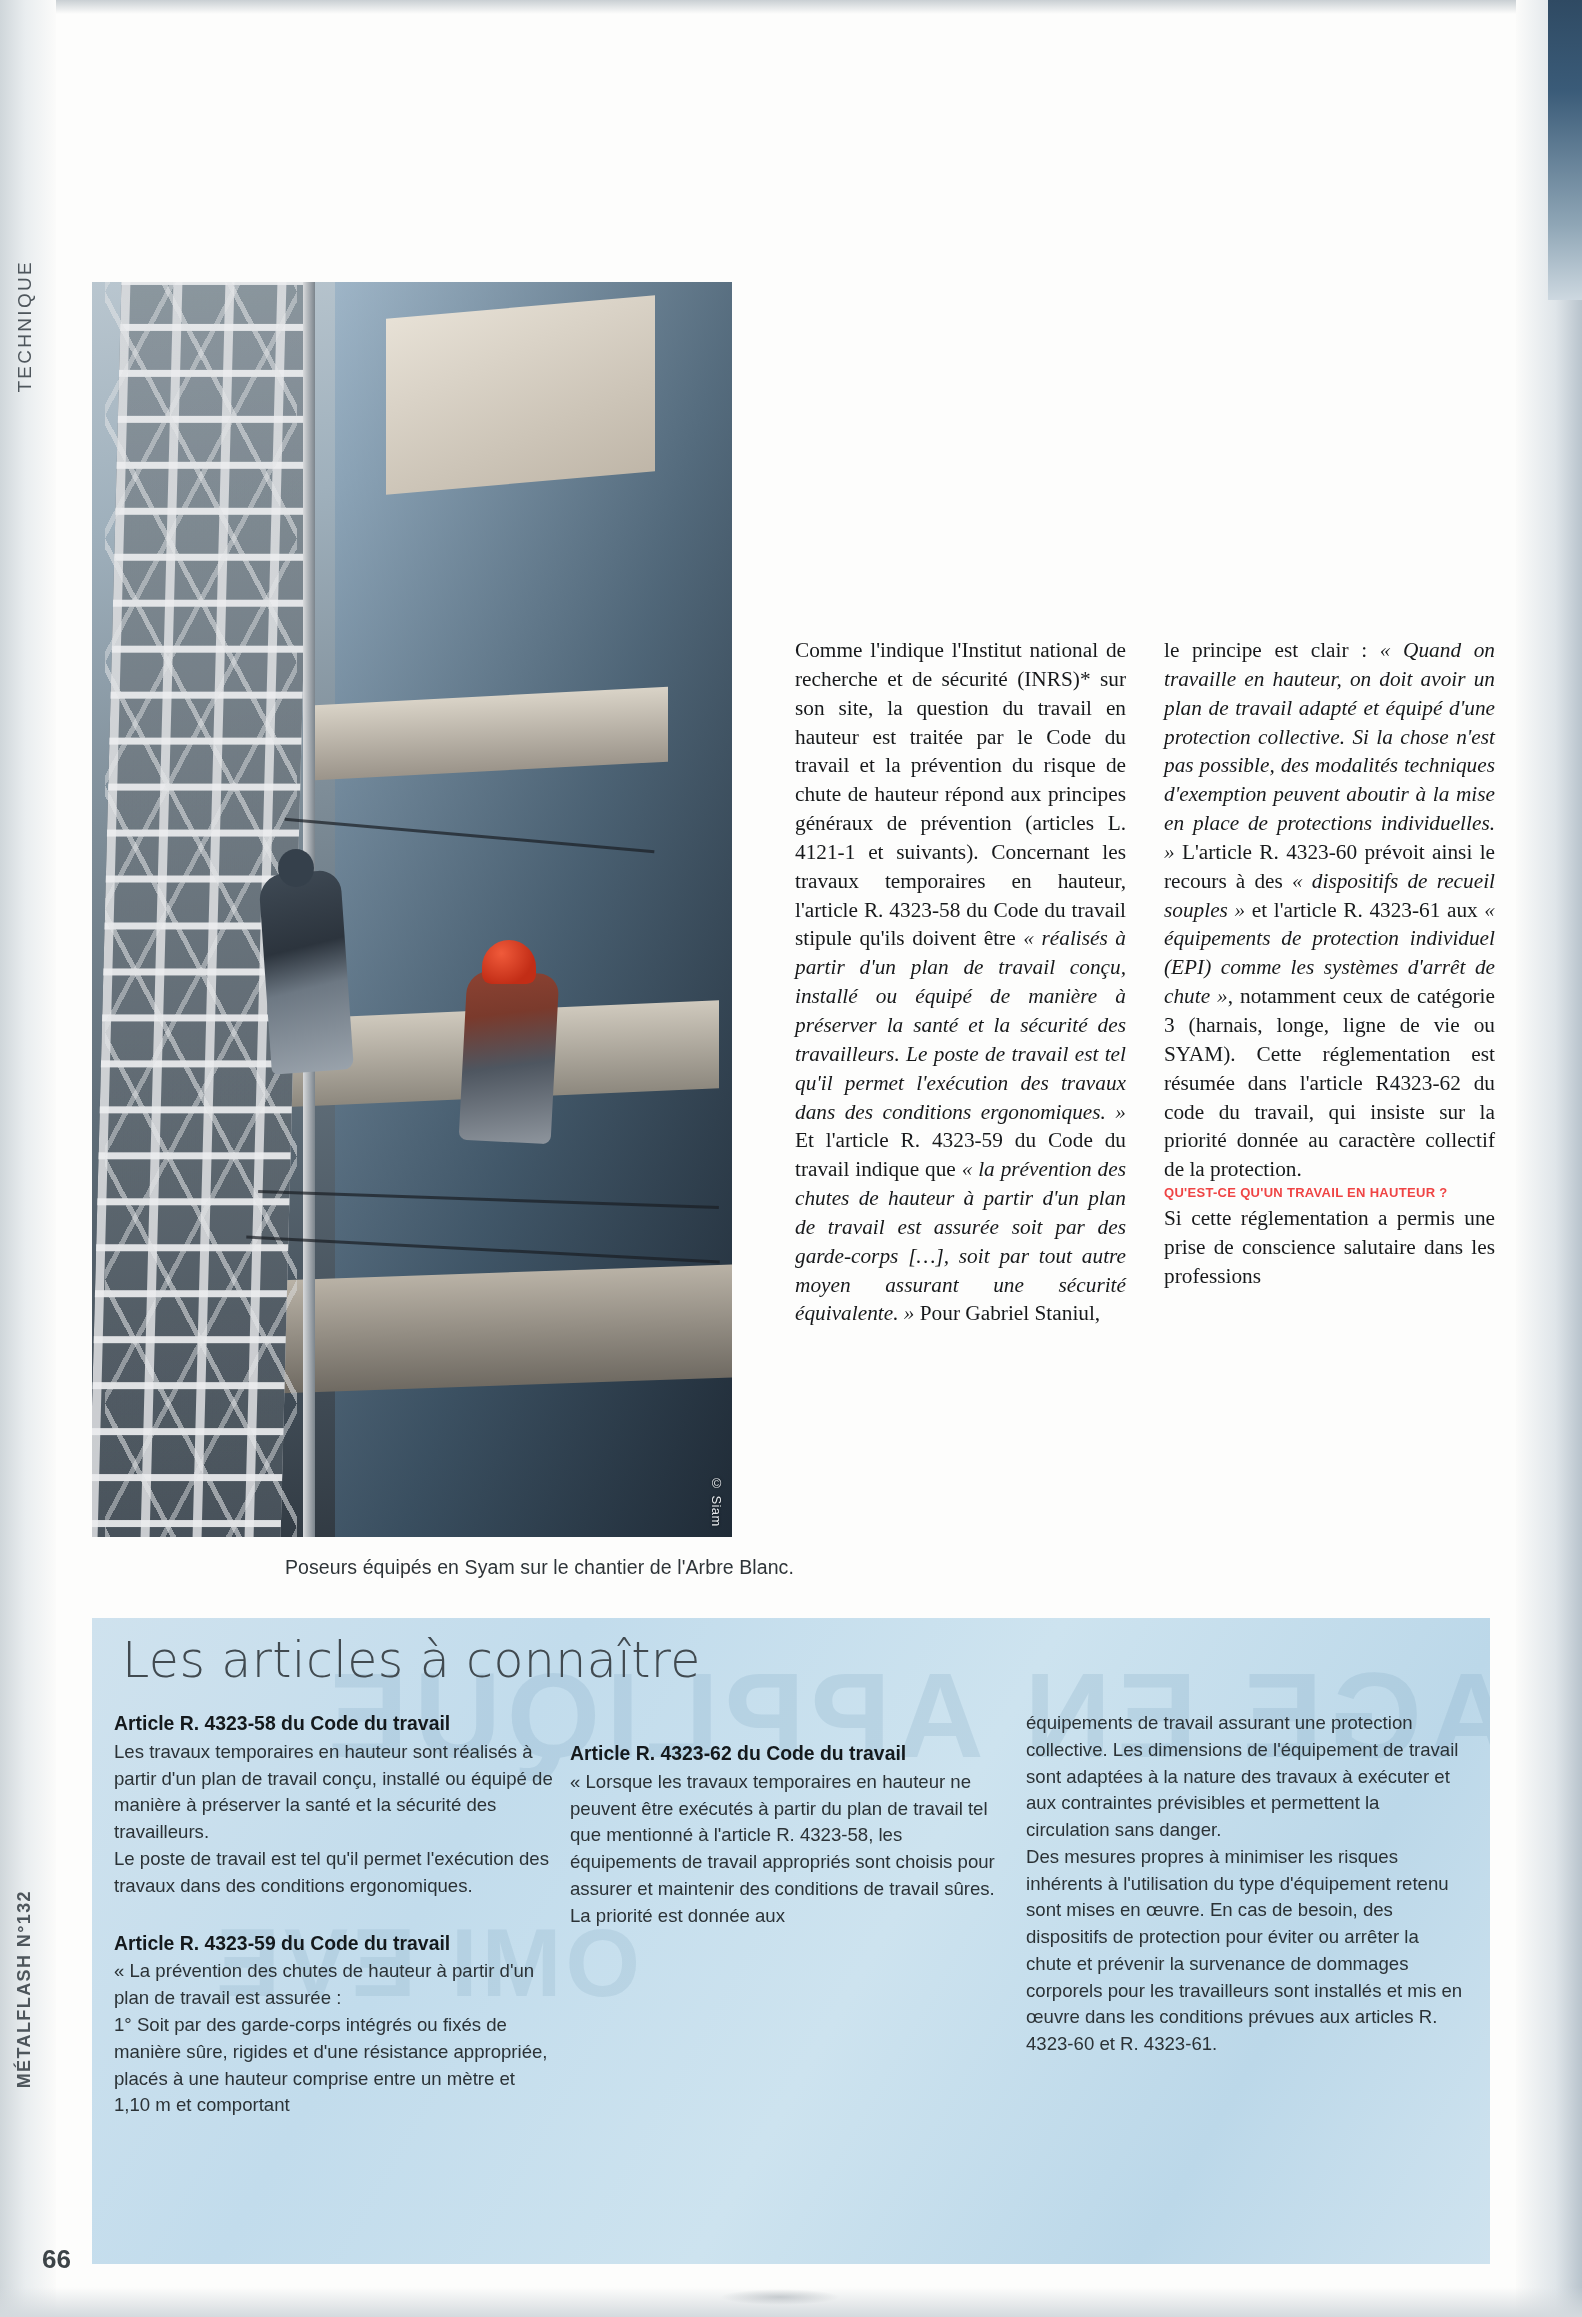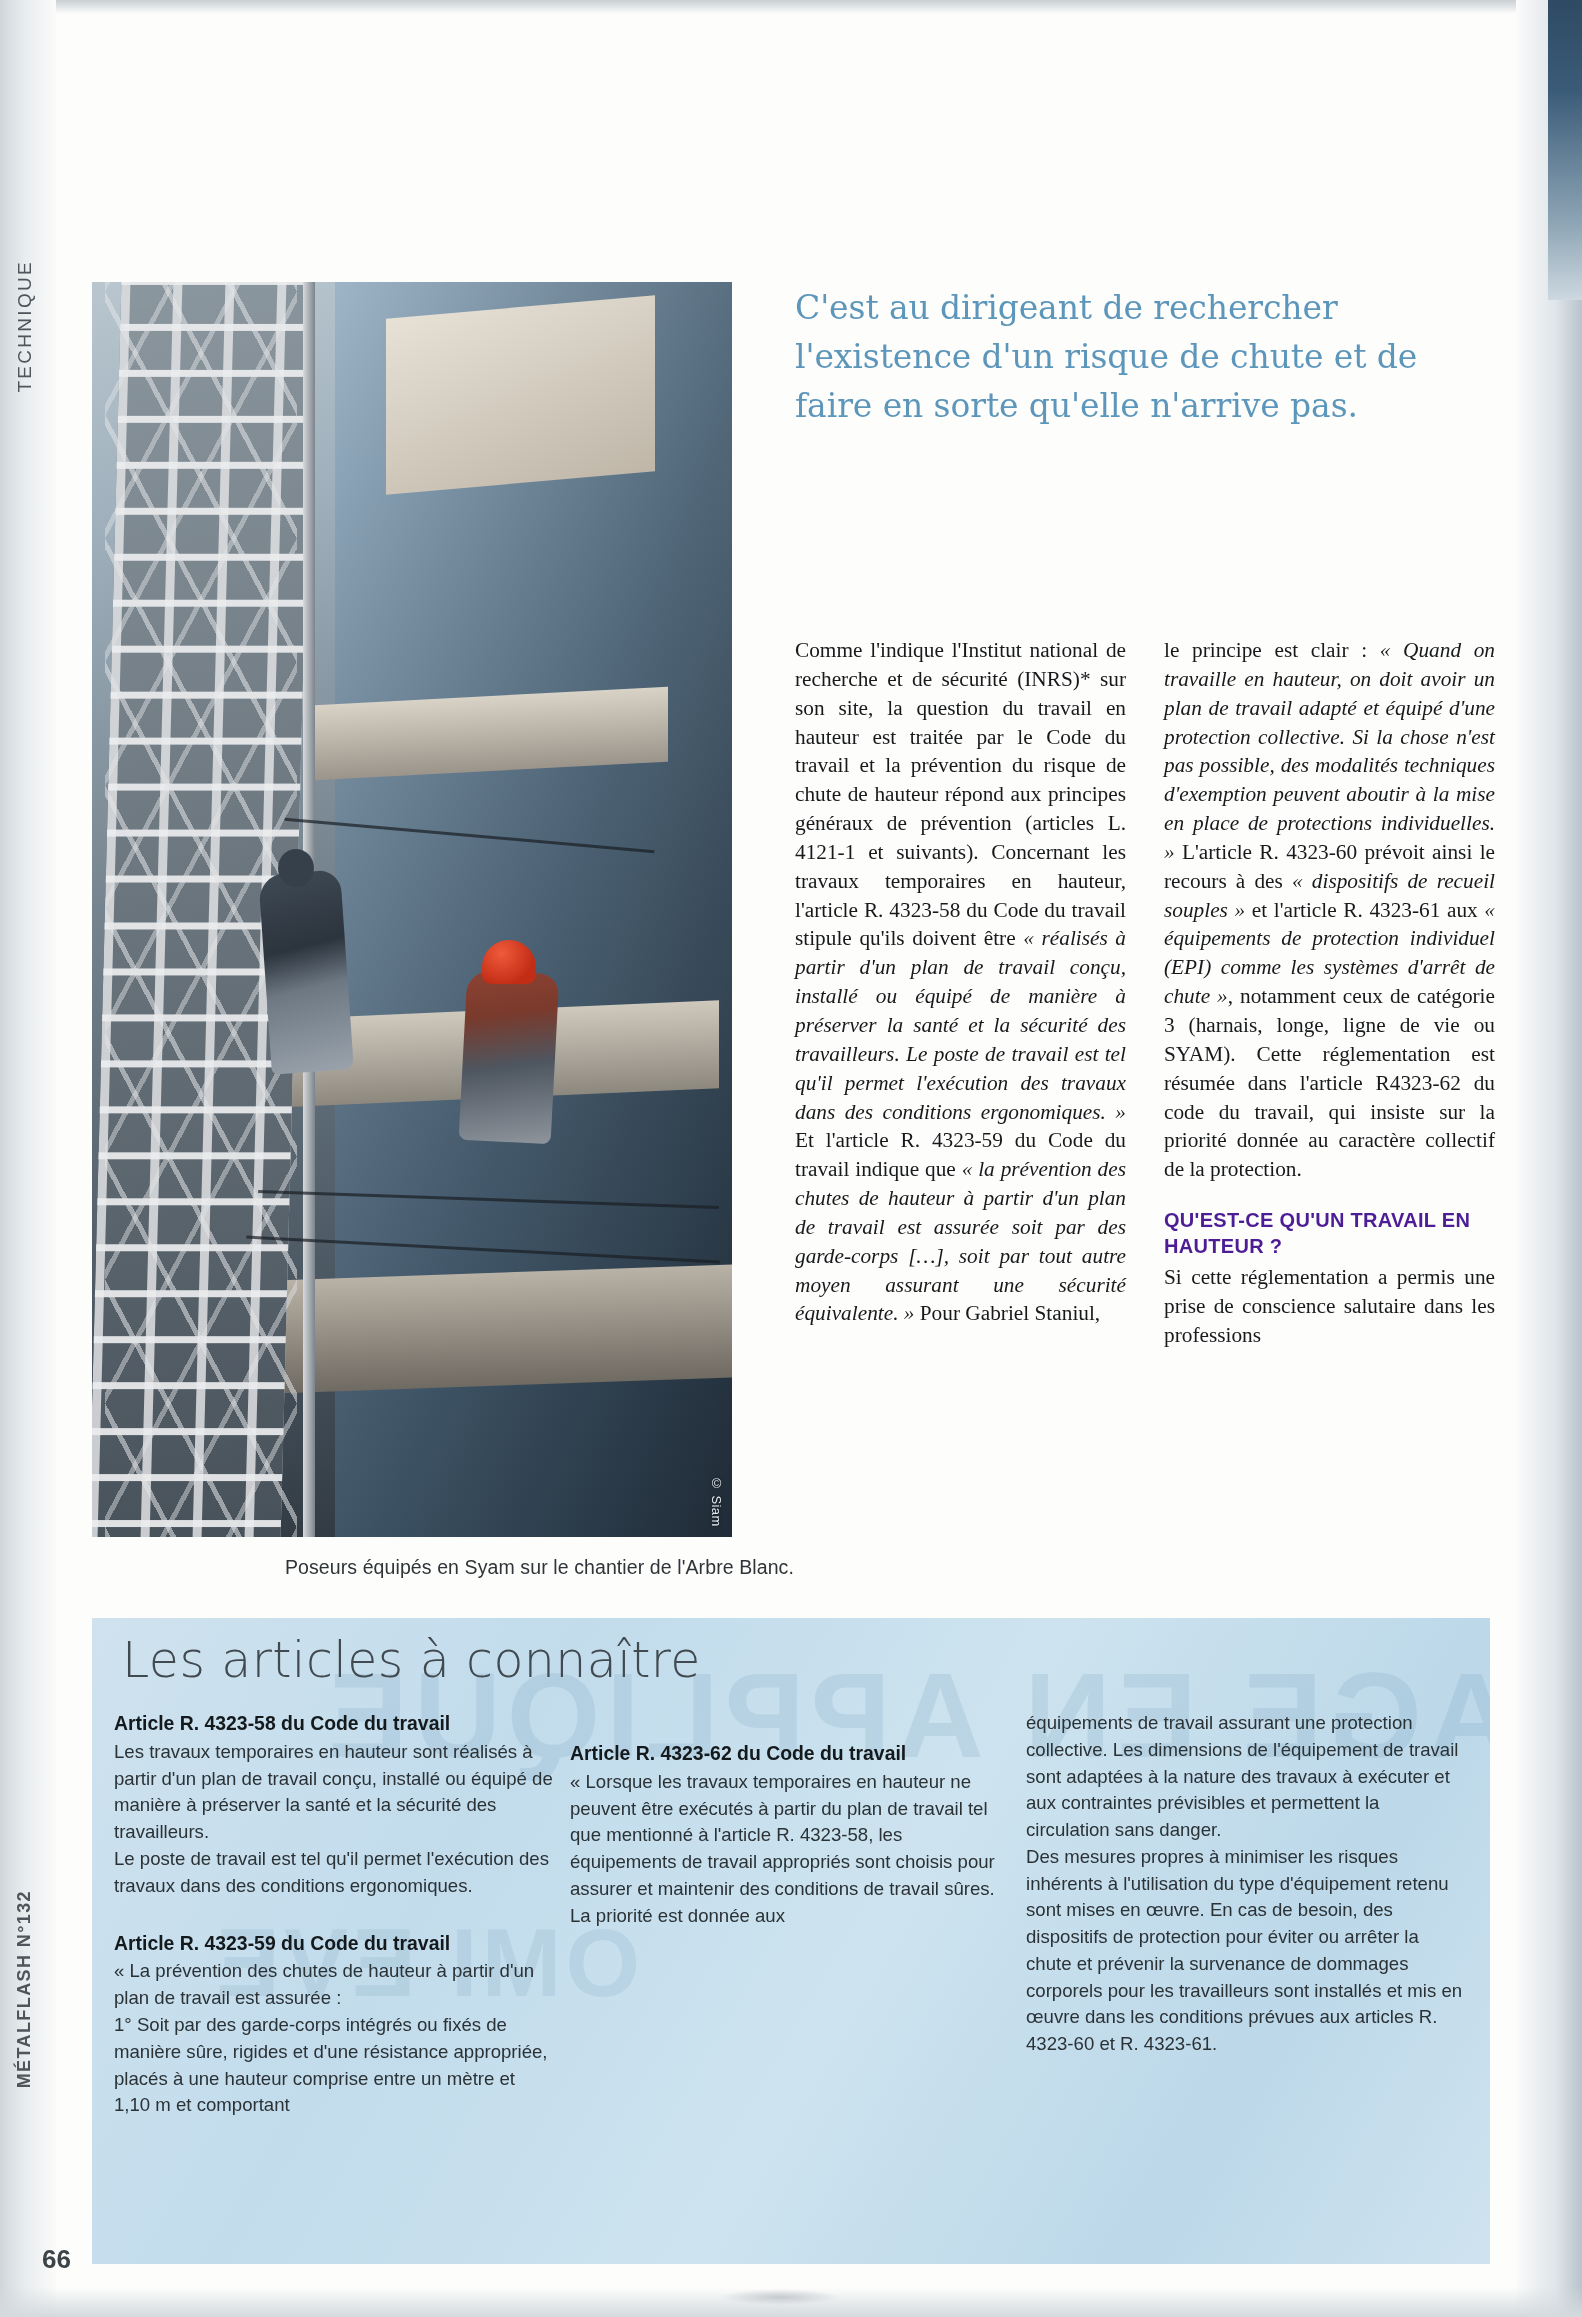--- a/index.html
+++ b/index.html
@@ -229,25 +229,24 @@
     font-size: 21.3px;
     line-height: 1.355;
     text-align: justify;
     hyphens: none;
   }
   .body-col p { margin: 0; }
   .body-col i { font-style: italic; }
   .subhead {
     font-family: "Liberation Sans", sans-serif;
     font-weight: bold;
-    font-size: 20px;
+    font-size: 13px;
     line-height: 1.32;
     letter-spacing: .3px;
-    color: #4c1d95;
-    margin-top: 23px;
+    color: #ef4444;
     margin-bottom: 3px;
     text-align: left;
   }
 
   
   .panel {
     position: absolute;
     left: 92px;
     top: 1618px;
     width: 1398px;
@@ -350,21 +349,20 @@
     <div class="ph-worker1-head"></div>
     <div class="ph-worker2"></div>
     <div class="ph-helmet"></div>
     <div class="ph-wire2"></div>
     <div class="ph-wire3"></div>
     <div class="photo-credit">© Siam</div>
   </div>
 
   <div class="photo-caption">Poseurs équipés en Syam sur le chantier de l'Arbre Blanc.</div>
 
-  <div class="headline">C'est au dirigeant de rechercher l'existence d'un risque de chute et de faire en sorte qu'elle n'arrive pas.</div>
 
   <div class="body-cols">
 
     <div class="body-col">
       <p><span>Comme l'indique l'Institut national de recherche et de sécurité (INRS)* sur son site, la question du travail en hauteur est traitée par le Code du travail et la prévention du risque de chute de hauteur répond aux principes généraux de prévention (articles L. 4121-1 et suivants). Concernant les travaux temporaires en hauteur, l'article R. 4323-58 du Code du travail stipule qu'ils doivent être </span><i>« réalisés à partir d'un plan de travail conçu, installé ou équipé de manière à préserver la santé et la sécurité des travailleurs. Le poste de travail est tel qu'il permet l'exécution des travaux dans des conditions ergonomiques. »</i><span> Et l'article R. 4323-59 du Code du travail indique que </span><i>« la prévention des chutes de hauteur à partir d'un plan de travail est assurée soit par des garde-corps […], soit par tout autre moyen assurant une sécurité équivalente. »</i><span> Pour Gabriel Staniul,</span></p>
     </div>
 
     <div class="body-col">
       <p><span>le principe est clair : </span><i>« Quand on travaille en hauteur, on doit avoir un plan de travail adapté et équipé d'une protection collective. Si la chose n'est pas possible, des modalités techniques d'exemption peuvent aboutir à la mise en place de protections individuelles. »</i><span> L'article R. 4323-60 prévoit ainsi le recours à des </span><i>« dispositifs de recueil souples »</i><span> et l'article R. 4323-61 aux </span><i>« équipements de protection individuel (EPI) comme les systèmes d'arrêt de chute »</i><span>, notamment ceux de catégorie 3 (harnais, longe, ligne de vie ou SYAM). Cette réglementation est résumée dans l'article R4323-62 du code du travail, qui insiste sur la priorité donnée au caractère collectif de la protection.</span></p>
       <div class="subhead">QU'EST-CE QU'UN TRAVAIL EN HAUTEUR ?</div>

